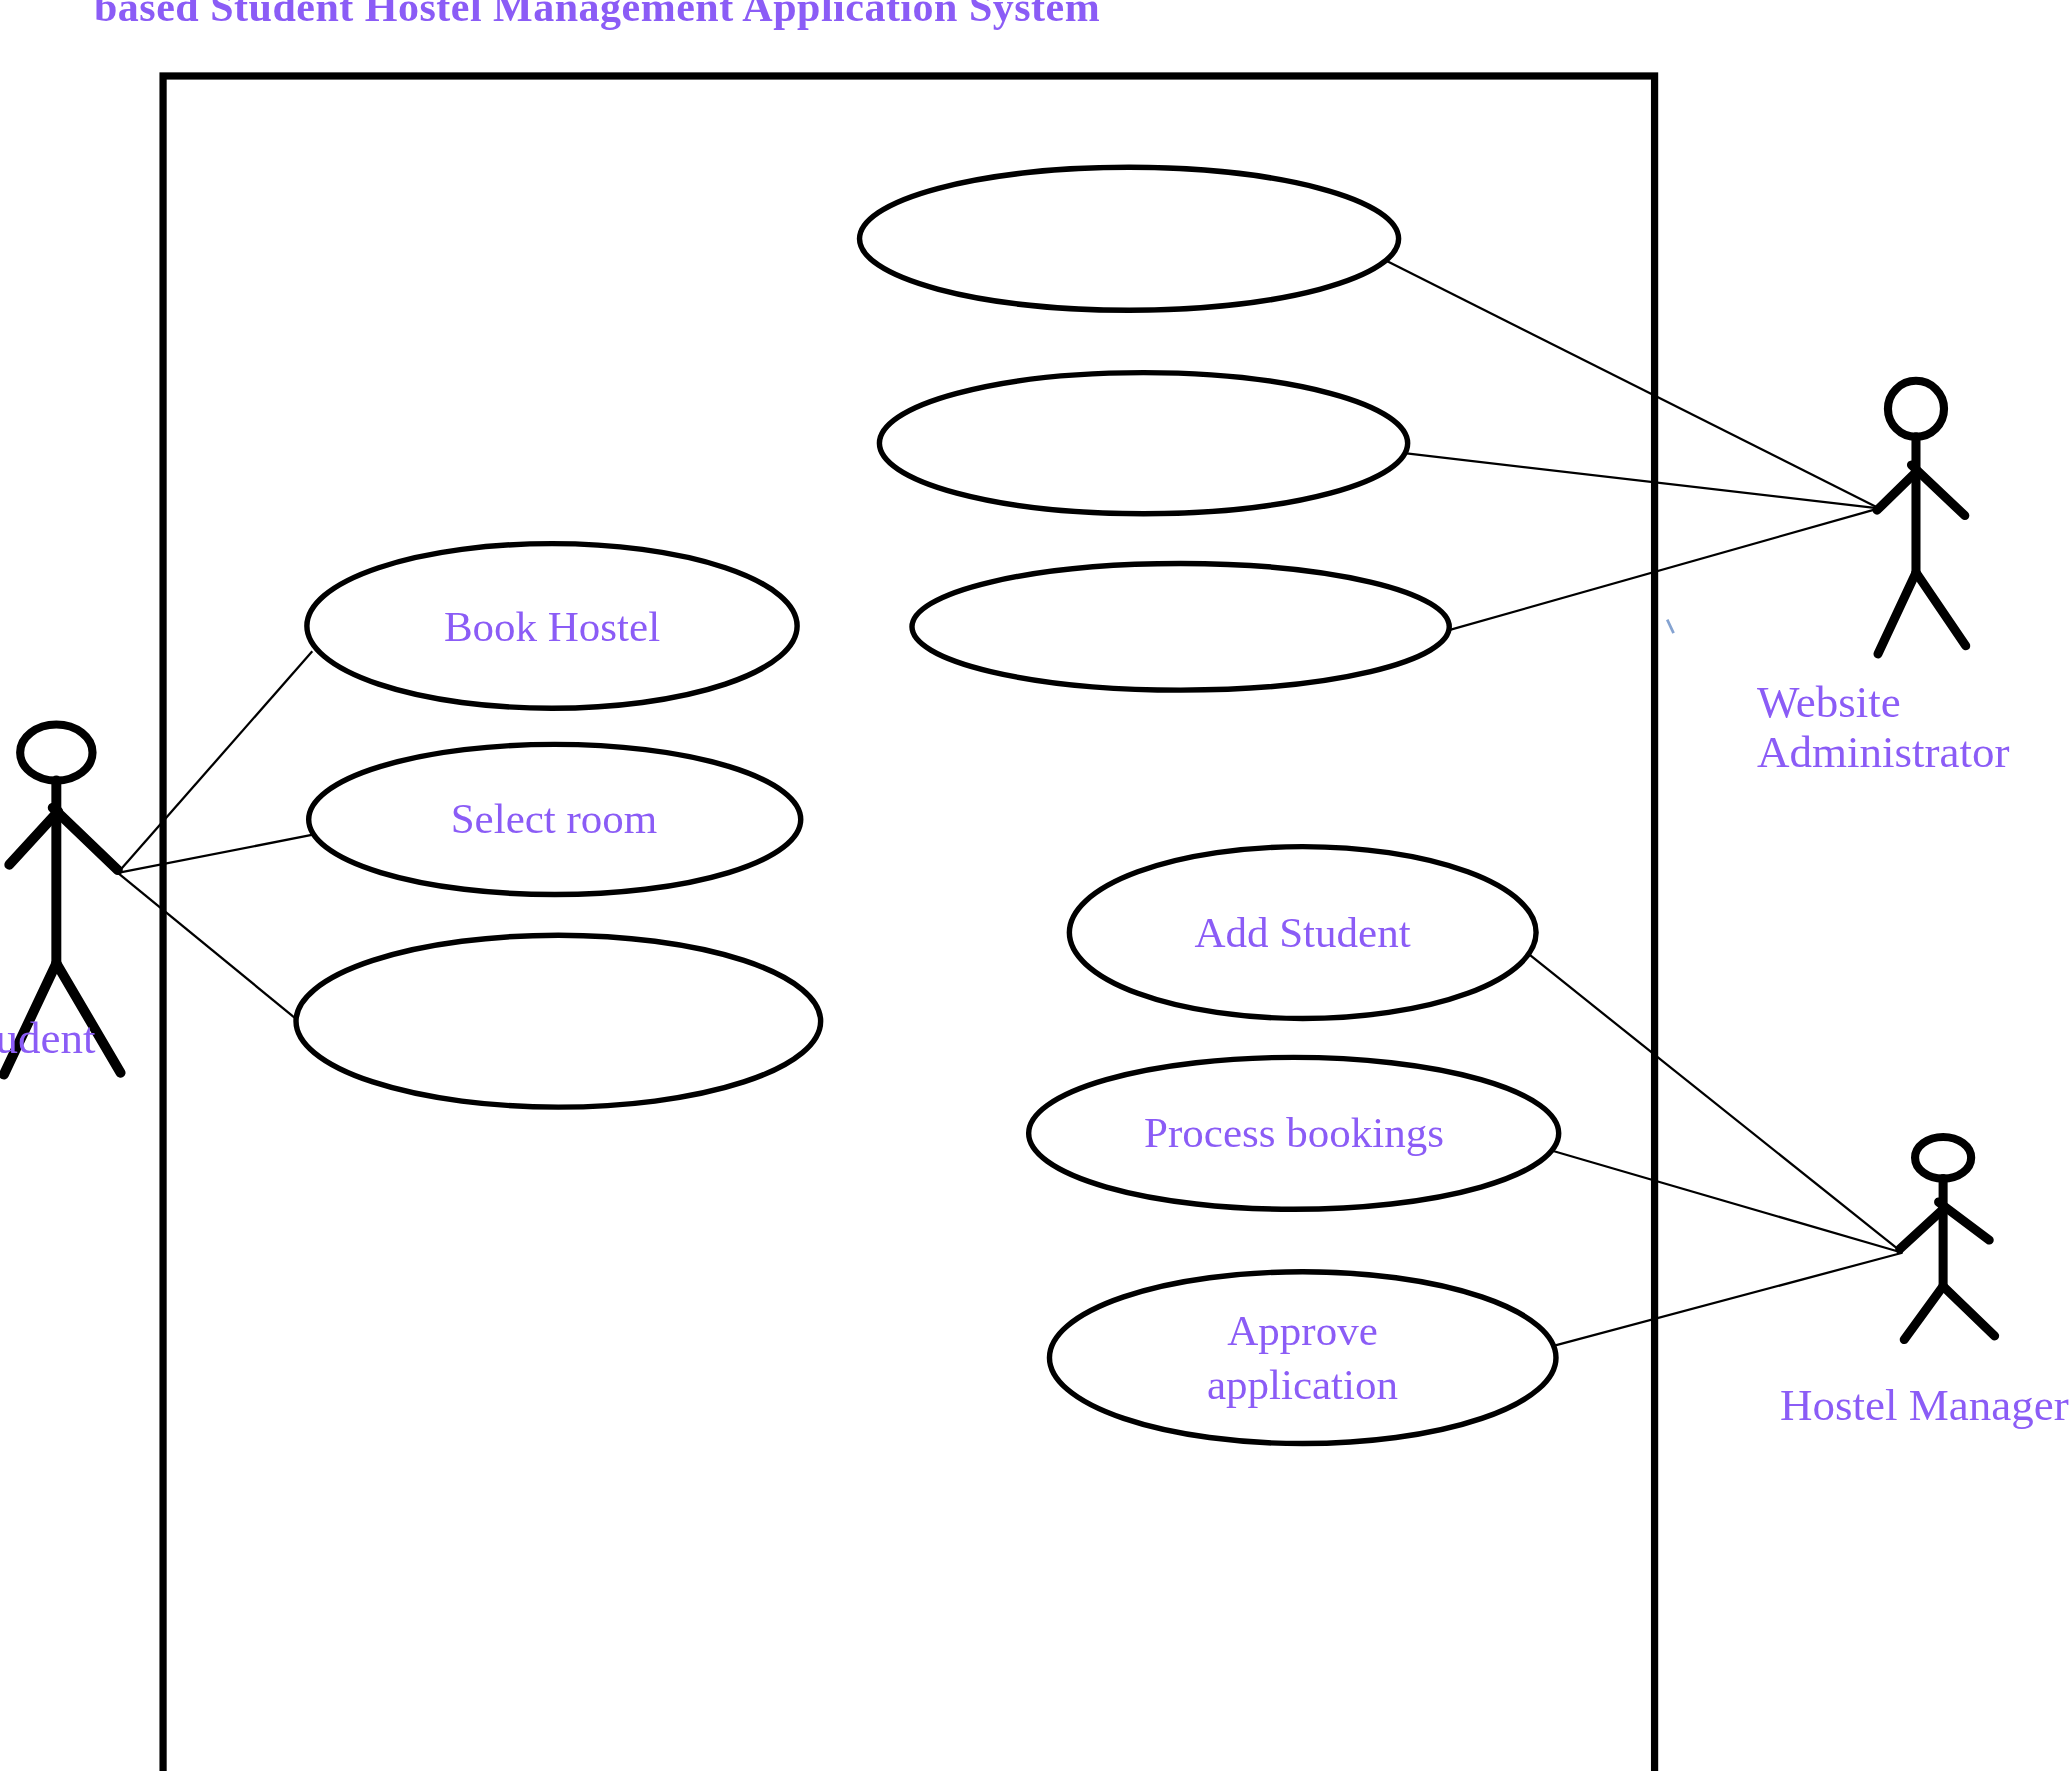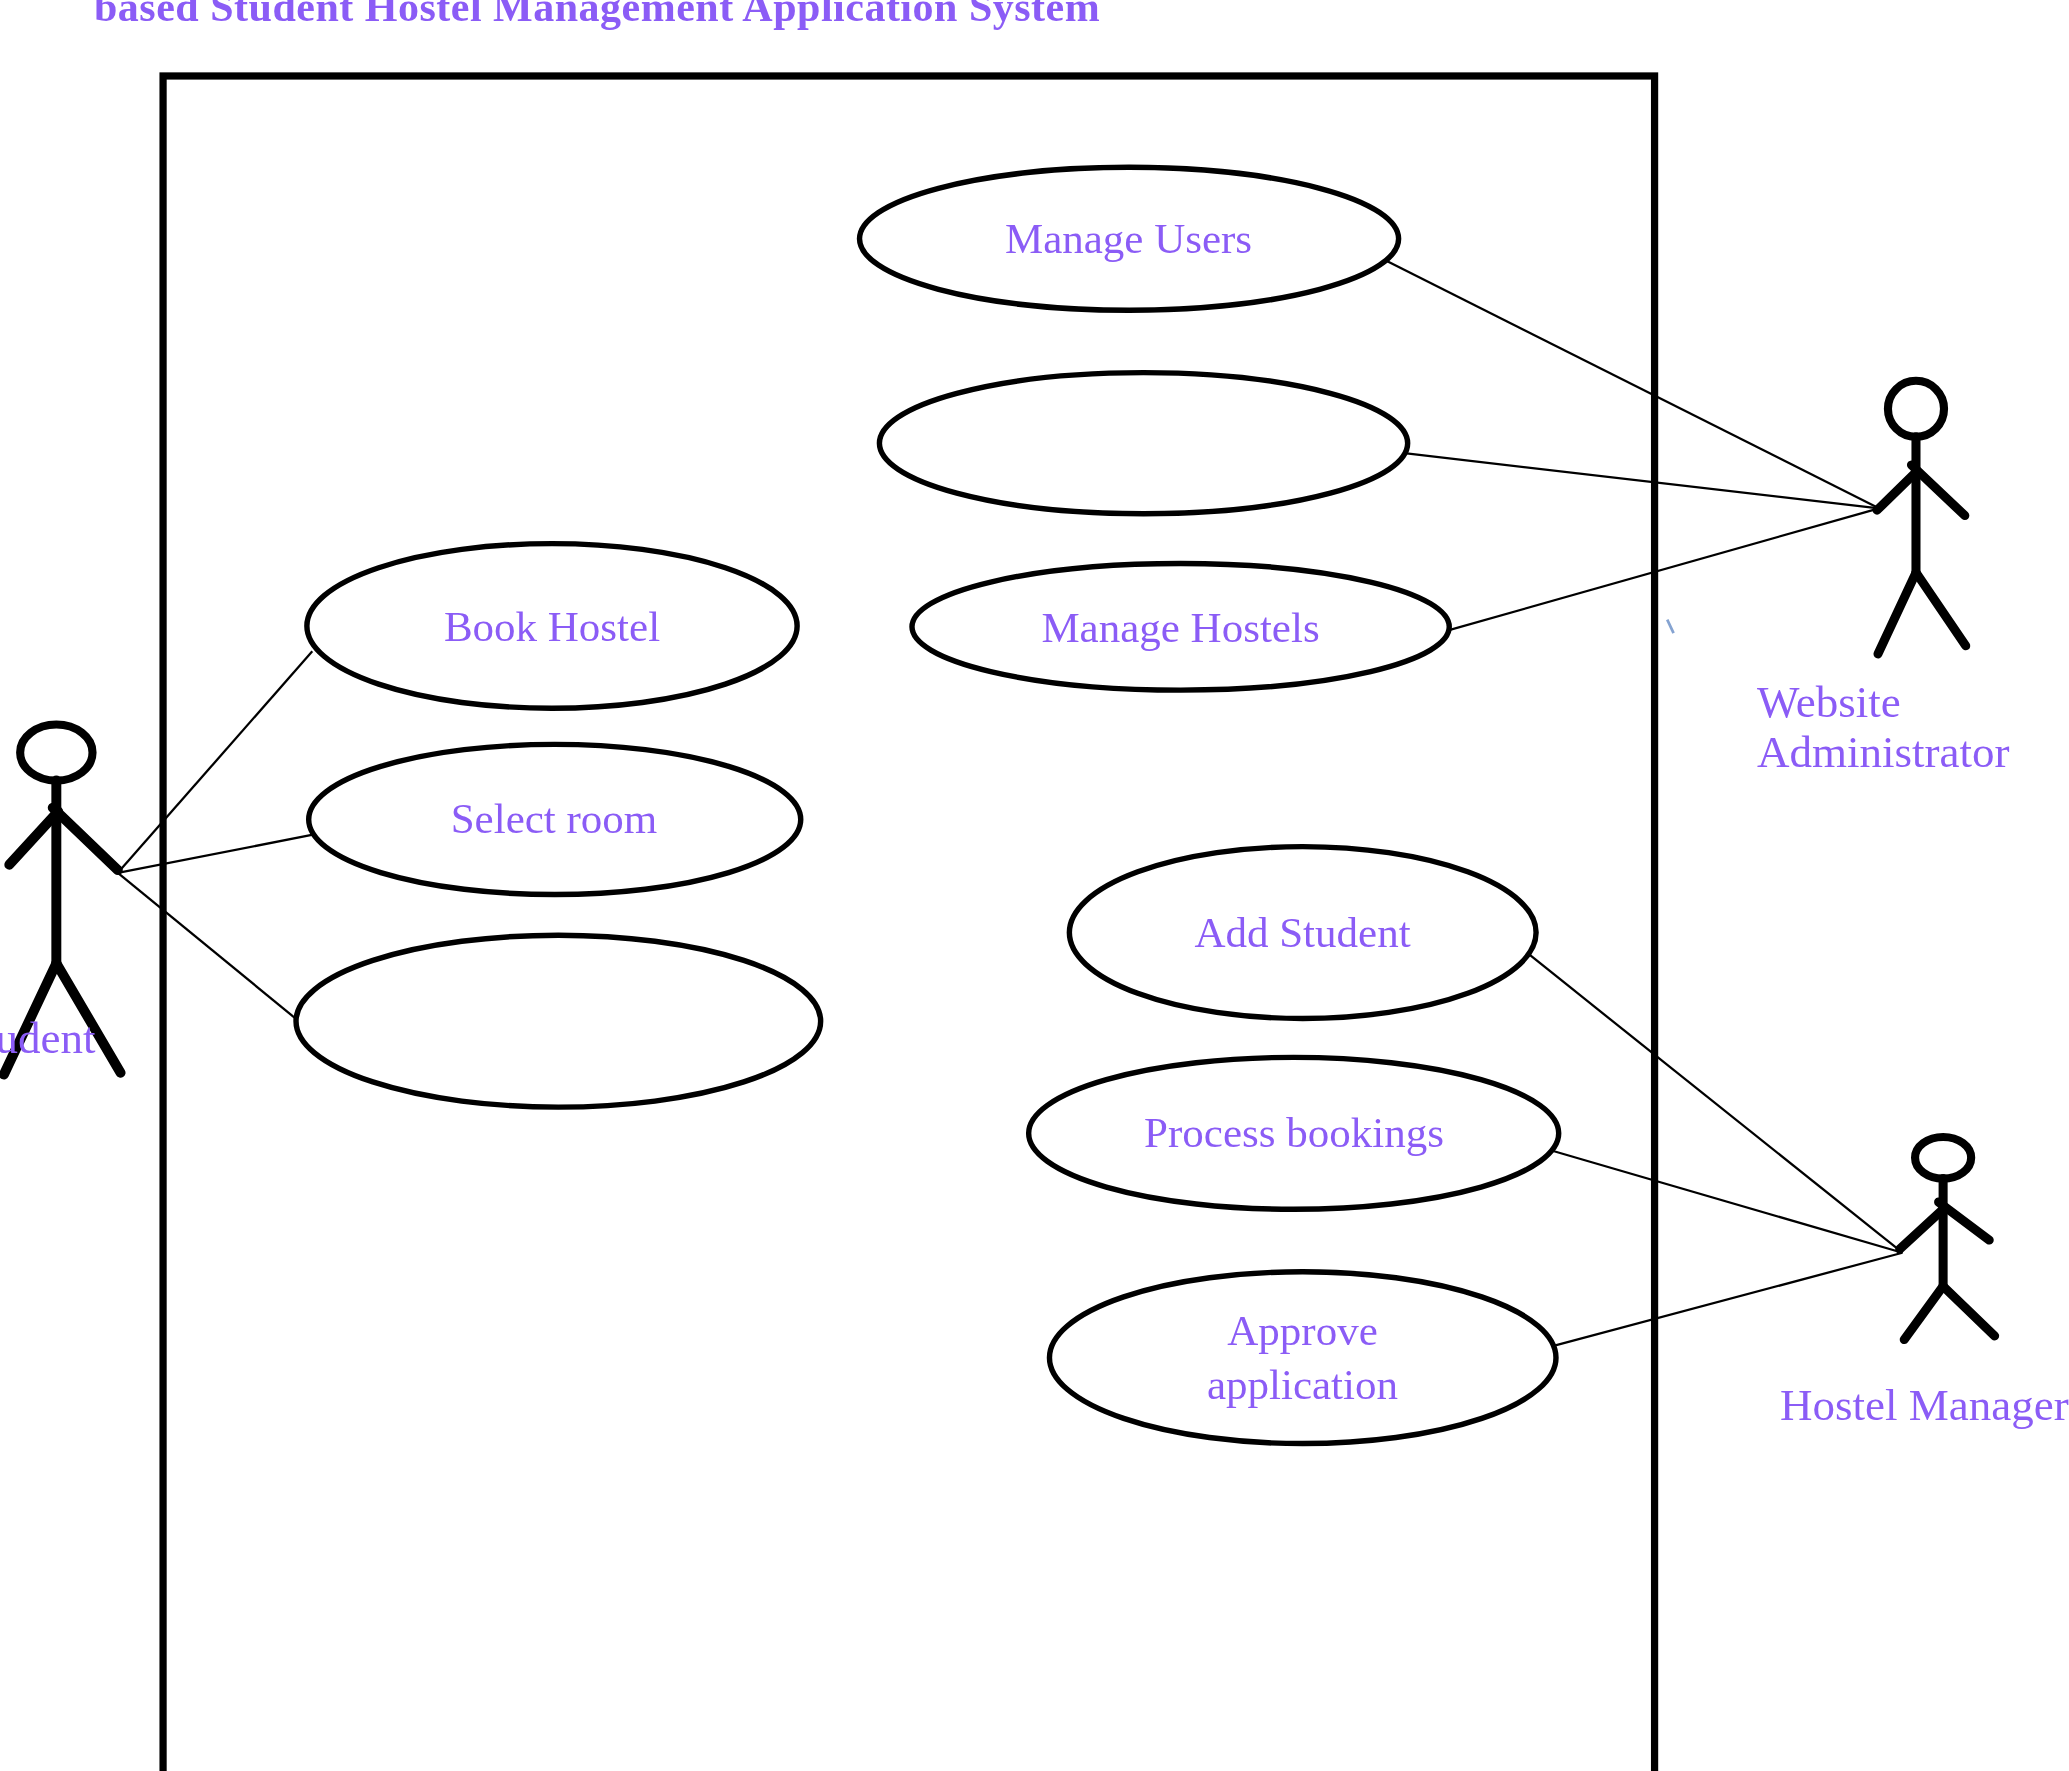--- a/index.html
+++ b/index.html
@@ -127,22 +127,20 @@
       <line x1="2148" y1="1303" x2="2148" y2="1422" stroke-width="10"></line>
       <line x1="2100" y1="1381" x2="2149" y2="1336" stroke-width="10"></line>
       <line x1="2143" y1="1329" x2="2199" y2="1371" stroke-width="10"></line>
       <line x1="2148" y1="1422" x2="2105" y2="1481" stroke-width="10"></line>
       <line x1="2148" y1="1422" x2="2205" y2="1477" stroke-width="10"></line>
     </g>
 
     <line x1="1843" y1="685" x2="1850" y2="700" stroke="#85a3d1" stroke-width="3"></line>
   </svg>
 
-  <div class="uc-label" style="left:859px; top:167px; width:539px; height:143px;">Manage Users</div>
-  <div class="uc-label" style="left:912px; top:564px; width:537px; height:127px;">Manage Hostels</div>
   <div class="uc-label" style="left:307px; top:544px; width:490px; height:165px;">Book Hostel</div>
   <div class="uc-label" style="left:308px; top:744px; width:492px; height:150px;">Select room</div>
   <div class="uc-label" style="left:1029px; top:1057px; width:530px; height:152px;">Process bookings</div>
   <div class="uc-label" style="left:1069px; top:847px; width:467px; height:172px;">Add Student</div>
   <div class="uc-label" style="left:1167px; top:1272px; width:271px; height:172px;">Approve application</div>
 
   <div class="actor-label nowrap" style="left:-42px; top:1013px;">Student</div>
   <div class="actor-label center" style="left:1757px; top:677px; width:271px;">Website Administrator</div>
   <div class="actor-label nowrap" style="left:1780px; top:1380px;">Hostel Manager</div>
 

